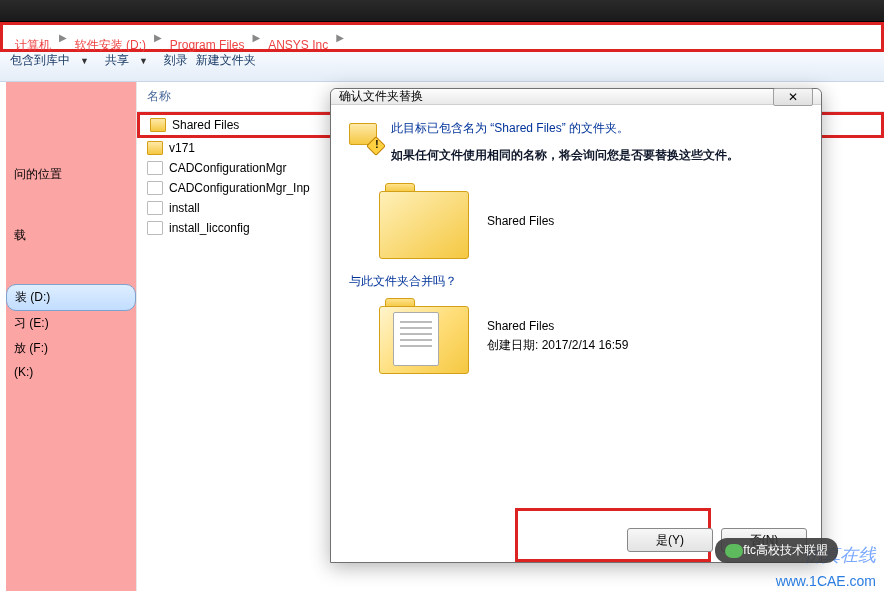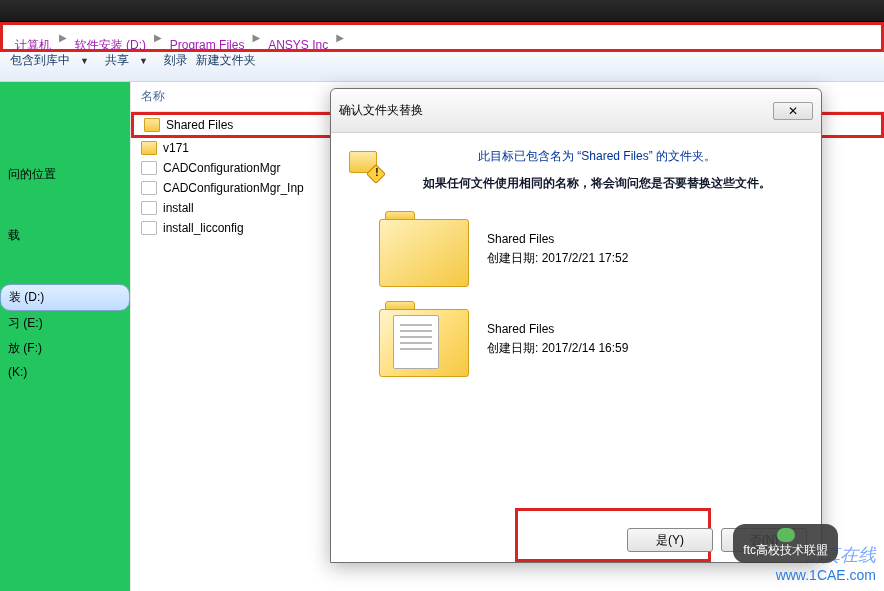--- a/index.html
+++ b/index.html
@@ -1,75 +1,75 @@
 <!DOCTYPE html>
 <html><head>
   <meta charset="utf-8">
   <style>
     * { margin: 0; padding: 0; box-sizing: border-box; font-family: "Microsoft YaHei", "Segoe UI", sans-serif; }
     body { width: 884px; height: 591px; background: #000; overflow: hidden; position: relative; }
     
     .titlebar { height: 22px; background: linear-gradient(#2a2a2a, #1a1a1a); border-bottom: 1px solid #000; }
     
     .addressbar-wrap { background: #fff; border: 3px solid #d22; padding: 4px 8px; height: 30px; display: flex; align-items: center; font-size: 12px; }
-    .crumb { color: #a21caf; padding: 16px 4px; margin-top: 16px; }
+    .crumb { color: #ef4444; padding: 16px 4px; margin-top: 16px; }
     .sep { color: #888; padding: 0 4px; font-size: 10px; }
     
     .toolbar { background: linear-gradient(#f7fbff, #e4ecf7); height: 30px; display: flex; align-items: flex-start; padding-left: 10px; font-size: 12px; color: #1a3b66; border-bottom: 1px solid #c8d6e8; }
     .toolbar span { margin-right: 8px; }
     .toolbar .arrow { font-size: 9px; color: #333; margin-left: 2px; }
     
     .main { display: flex; height: 509px; background: #fff; }
-    .nav { width: 130px; background: #22c55e; font-size: 12px; padding-top: 80px; overflow: hidden; }
+    .nav { width: 130px; background: #fca5a5; font-size: 12px; padding-top: 80px; overflow: hidden; margin-left: 6px; }
     .nav-item { padding: 4px 8px; cursor: default; white-space: nowrap; }
     .nav-item.sel { background: linear-gradient(#ddeeff, #c2ddff); border: 1px solid #7da2ce; border-radius: 10px; }
     .nav-sep { height: 12px; }
     
     .filelist { flex: 1; background: #fff; border-left: 1px solid #e6e6e6; position: relative; }
     .col-header { font-size: 12px; color: #4a6a9a; padding: 6px 10px; border-bottom: 1px solid #e8e8e8; }
     .file-row { display: flex; align-items: center; padding: 3px 10px; font-size: 12px; }
     .file-row.boxed { border: 3px solid #d22; }
     .file-icon { width: 16px; height: 14px; margin-right: 6px; display: inline-block; }
     .folder-icon { background: linear-gradient(#ffe9a8, #f5c842); border-radius: 1px; border: 1px solid #d4a017; }
     .doc-icon { background: #fff; border: 1px solid #bbb; border-radius: 1px; }
     
     .watermark { position: absolute; top: 280px; left: 340px; font-size: 34px; color: rgba(200,200,200,0.4); font-weight: bold; letter-spacing: 4px; pointer-events: none; }
     
     .dialog { position: absolute; top: 88px; left: 330px; width: 492px; height: 475px; background: #fff; border: 1px solid #707070; border-radius: 6px 6px 0 0; box-shadow: 0 4px 20px rgba(0,0,0,0.3); }
-    .dlg-title { height: 44px; background: linear-gradient(#fdfdfd, #e9e9e9); border-bottom: 1px solid #d0d0d0; display: flex; align-items: center; padding: 0 8px; font-size: 12px; border-radius: 6px 6px 0 0; }
+    .dlg-title { height: 16px; background: linear-gradient(#fdfdfd, #e9e9e9); border-bottom: 1px solid #d0d0d0; display: flex; align-items: center; padding: 0 8px; font-size: 12px; border-radius: 6px 6px 0 0; }
     .dlg-close { margin-left: auto; width: 40px; height: 18px; border: 1px solid #a0a0a0; border-radius: 2px; background: linear-gradient(#f5f5f5,#e0e0e0); font-family: sans-serif; font-size: 12px; display: flex; align-items: center; justify-content: center; }
     .dlg-body { padding: 14px 18px 8px 18px; font-size: 12px; color: #003399; }
     .dlg-row { display: flex; align-items: flex-start; margin-bottom: 10px; }
     .warn-icon { width: 32px; height: 32px; margin-right: 10px; position: relative; flex-shrink: 0; }
     .warn-folder { width: 28px; height: 22px; background: linear-gradient(#ffe9a8,#f5c842); border: 1px solid #d4a017; border-radius: 2px; position: absolute; top: 4px; }
     .warn-badge { position: absolute; bottom: -2px; right: -2px; width: 14px; height: 14px; background: #ffd040; border: 1px solid #c08000; border-radius: 2px; transform: rotate(45deg); }
     .warn-badge::after { content: "!"; position: absolute; transform: rotate(-45deg); left: 4px; top: -1px; font-size: 10px; font-weight: bold; color: #000; }
     .dlg-text { flex: 1; line-height: 1.6; }
-    .dlg-text p { margin-bottom: 8px; text-align: center; }
+    .dlg-text p { margin-bottom: 8px; }
     .dlg-text .black { color: #0f172a; font-weight: bold; }
     
     .folder-block { display: flex; align-items: center; margin: 8px 0 14px 30px; }
     .big-folder { width: 90px; height: 76px; position: relative; margin-right: 18px; }
     .bf-tab { position: absolute; top: 0; left: 6px; width: 30px; height: 10px; background: linear-gradient(#ffe28a,#f5c842); border-radius: 3px 3px 0 0; border: 1px solid #d4a017; }
     .bf-body { position: absolute; top: 8px; left: 0; right: 0; bottom: 0; background: linear-gradient(145deg,#fff0b8,#f5c842); border: 1px solid #d4a017; border-radius: 3px; }
     .bf-body.open { background: linear-gradient(135deg,#fff4cc 0%,#ffde7a 50%,#f5c842 100%); }
     .bf-doc { position: absolute; top: 14px; left: 14px; width: 46px; height: 54px; background: #fff; border: 1px solid #aaa; border-radius: 2px; }
     .bf-doc::before { content: ""; position: absolute; left: 6px; top: 8px; right: 6px; height: 2px; background: #bbb; box-shadow: 0 6px 0 #bbb, 0 12px 0 #bbb, 0 18px 0 #bbb, 0 24px 0 #bbb; }
     .folder-info { font-size: 12px; color: #000; line-height: 1.6; }
     
     .merge-q { margin-left: 0; color: #003399; margin-bottom: 6px; }
     
     .dlg-buttons { position: absolute; bottom: 10px; right: 14px; display: flex; gap: 8px; }
     .dlg-btn { width: 86px; height: 24px; background: linear-gradient(#f7f7f7,#e3e3e3); border: 1px solid #888; border-radius: 3px; font-size: 12px; }
     .btn-box { position: absolute; bottom: 0px; right: 110px; width: 196px; height: 54px; border: 3px solid #d22; pointer-events: none; }
     
-    .overlay-label { position: absolute; bottom: 28px; right: 46px; background: rgba(60,60,60,0.9); color: #fff; padding: 4px 10px; border-radius: 12px; font-size: 12px; display: flex; align-items: center; gap: 0; z-index: 10; flex-direction: column; }
+    .overlay-label { position: absolute; bottom: 28px; right: 46px; background: rgba(60,60,60,0.9); color: #fff; padding: 4px 10px; border-radius: 12px; font-size: 12px; display: flex; align-items: center; gap: 0; z-index: 10; }
     .overlay-label .bubble { display: inline-block; width: 18px; height: 14px; background: #5dbb5d; border-radius: 7px; position: relative; }
     .overlay-text1 { position: absolute; bottom: 24px; right: 8px; color: #7aa9ff; font-size: 18px; font-style: italic; font-family: "STKaiti","KaiTi",serif; z-index: 9; }
-    .overlay-text2 { position: absolute; bottom: 8px; right: 8px; color: #2b7de0; font-size: 14px; z-index: 9; }
+    .overlay-text2 { position: absolute; bottom: 2px; right: 8px; color: #2b7de0; font-size: 14px; z-index: 9; }
   </style>
 </head>
 <body>
 
 <div class="titlebar"></div>
 
 <div class="addressbar-wrap">
   <span class="crumb">计算机</span>
   <span class="sep">▶</span>
   <span class="crumb">软件安装 (D:)</span>
@@ -151,24 +151,24 @@
       </div>
     </div>
 
     <div class="folder-block">
       <div class="big-folder">
         <div class="bf-tab"></div>
           <div class="bf-body"></div>
       </div>
       <div class="folder-info">
         <div>Shared Files</div>
-        <div><span>创建日期:</span> <span>2017/2/21 17:52</span></div>
       </div>
     </div>
 
+    <p class="merge-q">与此文件夹合并吗？</p>
 
     <div class="folder-block">
       <div class="big-folder">
         <div class="bf-tab"></div>
           <div class="bf-body open"></div>
           <div class="bf-doc"></div>
       </div>
       <div class="folder-info">
         <div>Shared Files</div>
         <div><span>创建日期:</span> <span>2017/2/14 16:59</span></div>

